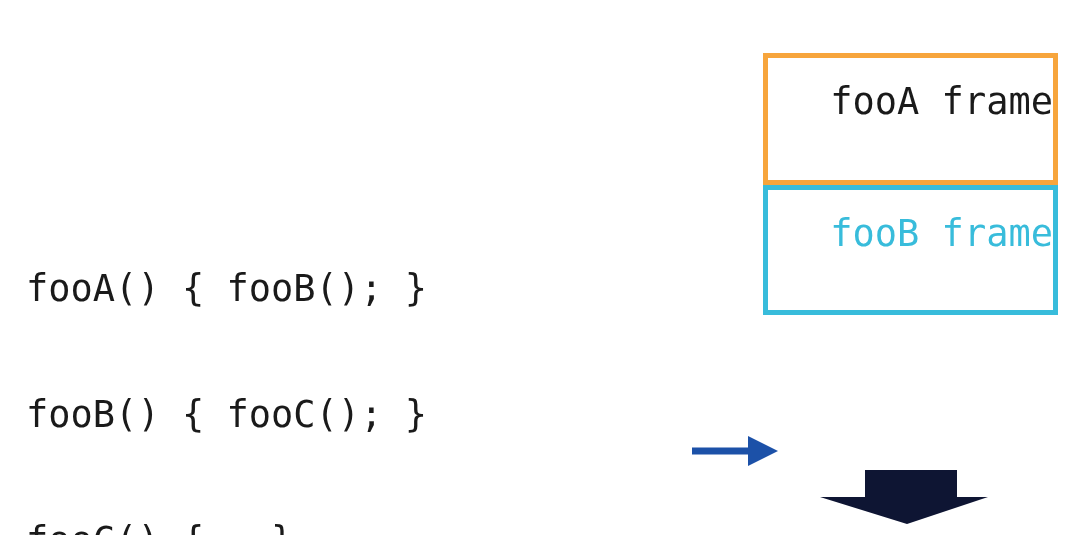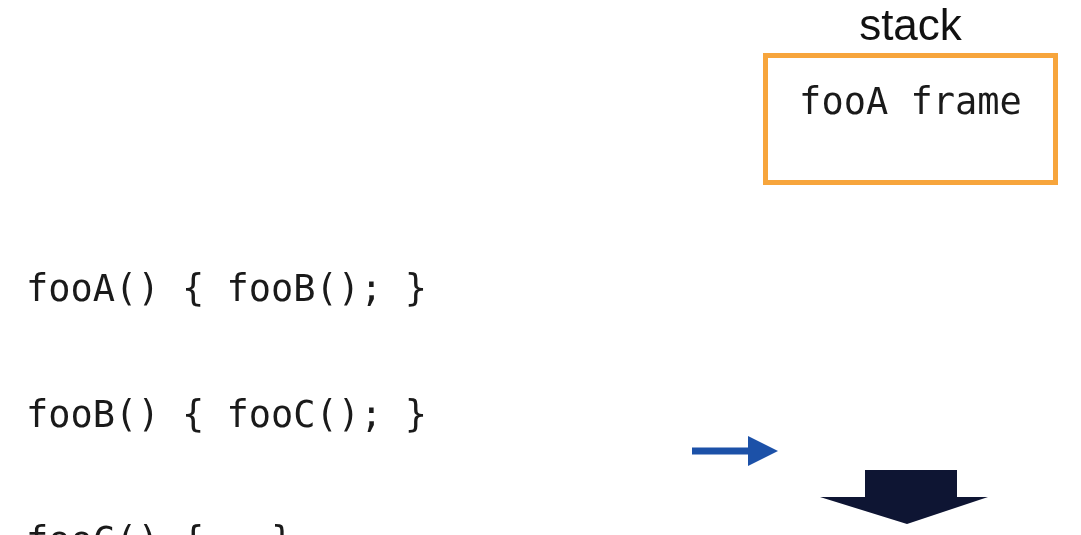--- a/index.html
+++ b/index.html
@@ -44,21 +44,21 @@
     left: 763px;
     top: 53px;
     width: 295px;
   }
   .frame {
     box-sizing: border-box;
     width: 295px;
     border: 5px solid;
     background: #ffffff;
     display: flex;
-    justify-content: center;
+    justify-content: flex-end;
     align-items: flex-start;
     padding-top: 22px;
     font-family: "DejaVu Sans Mono", monospace;
     font-size: 37px;
   }
   .frame-fooA { height: 132px; border-color: #F7A53C; color: #1a1a1a; }
   .frame-fooB { height: 130px; border-color: #38BCDB; color: #38BCDB; }
   .frame-fooC { height: 135px; border-color: #1152A8; color: #1152A8; }
 
   .sp-label {
@@ -84,25 +84,27 @@
 <body>
 
 <div class="canvas">
 
   <div class="code-block">
     <div>fooA() { fooB(); }</div>
     <div>fooB() { fooC(); }</div>
     <div>fooC() { … }</div>
   </div>
 
-  <div class="stack-title">stack</div>
 
   <div class="frame-column">
     <div class="frame frame-fooA">
       <span>fooA frame</span>
+    </div>
+    <div class="frame frame-fooB">
+      <span>fooB frame</span>
     </div>
   </div>
 
   <svg class="sp-arrow" width="86" height="34" viewBox="0 0 86 34">
     <line x1="0" y1="17" x2="60" y2="17" stroke="#1C51A8" stroke-width="7"></line>
     <polygon points="56,2 86,17 56,32" fill="#1C51A8"></polygon>
   </svg>
 
   <svg class="growth-arrow" width="168" height="56" viewBox="0 0 168 56">
     <polygon points="45,1 137,1 137,28 168,28 87,55 0,28 45,28" fill="#0E1533"></polygon>

